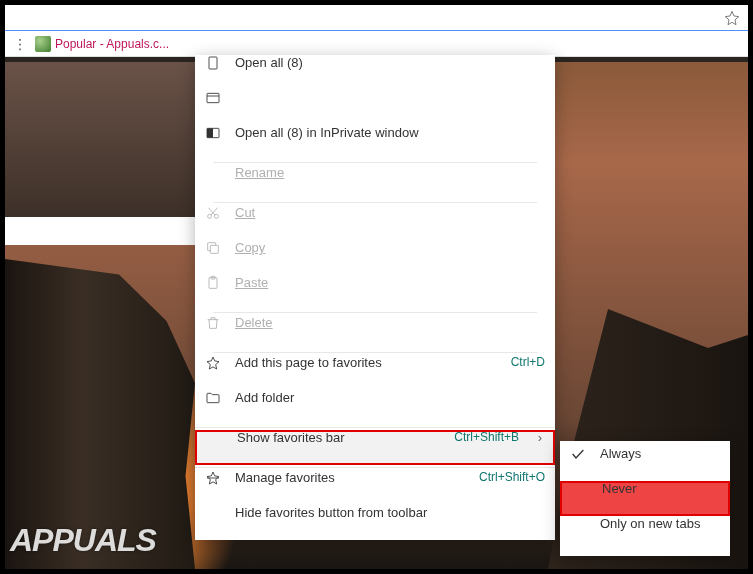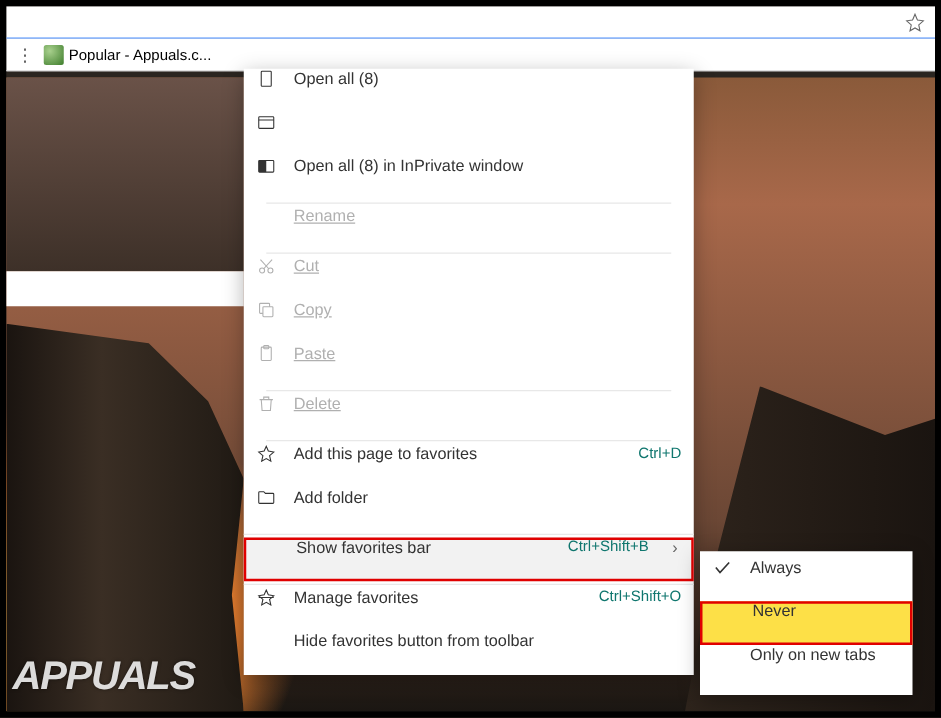--- a/index.html
+++ b/index.html
@@ -2,42 +2,42 @@
 <html><head>
 <meta charset="utf-8">
 <style>
 * { margin: 0; padding: 0; box-sizing: border-box; font-family: "Segoe UI", Arial, sans-serif; }
 body { width: 753px; height: 574px; overflow: hidden; position: relative; background: #2a2520; border: 5px solid #000; }
 .browser-bar { height: 26px; background: #fff; border-bottom: 1px solid #4d90fe; display: flex; align-items: center; padding: 0 8px; justify-content: flex-end; }
 .star { width: 16px; height: 16px; color: #666; }
 .bookmarks-bar { height: 26px; background: #fff; border-bottom: 1px solid #e0e0e0; display: flex; align-items: center; padding: 0 8px; gap: 4px; }
 .overflow-dots { color: #555; font-size: 14px; margin-right: 4px; }
 .favicon { width: 16px; height: 16px; background: radial-gradient(circle at 30% 30%, #a8d08d, #3e7d2c); border-radius: 2px; }
-.bookmark-label { font-size: 12px; color: #000000; }
+.bookmark-label { font-size: 12px; color: #be185d; }
 
 .bg-image { position: absolute; top: 57px; left: 0; right: 0; bottom: 0;
   background:
     radial-gradient(circle at 8% 85%, #ffe680 0%, #ffb347 8%, #e07b2e 15%, transparent 22%),
     linear-gradient(180deg, #8a5a3a 0%, #a8684a 20%, #6b4735 70%, #1a1612 100%);
 }
 .cloud { position: absolute; top: 57px; left: 0; width: 190px; height: 155px; background: linear-gradient(180deg, #6a5248 0%, #3d3028 100%); }
 .sky-gap { position: absolute; top: 212px; left: 0; width: 190px; height: 28px; background: #fff; }
 .rock { position: absolute; bottom: 0; left: 0; width: 190px; height: 310px; background: linear-gradient(90deg, #1a1410 0%, #3a2e24 40%, #201a14 100%); clip-path: polygon(0 0, 60% 5%, 85% 20%, 100% 40%, 95% 70%, 100% 100%, 0 100%); }
 .rock-right { position: absolute; bottom: 0; right: 0; width: 200px; height: 260px; background: linear-gradient(270deg, #1a1410 0%, #2e241c 100%); clip-path: polygon(30% 0, 80% 15%, 100% 10%, 100% 100%, 0 100%, 10% 60%); }
 
 .watermark { position: absolute; bottom: 10px; left: 5px; font-size: 32px; font-weight: 900; font-style: italic; color: rgba(255,255,255,.85); text-shadow: 0 0 3px rgba(0,0,0,.5); letter-spacing: -1px; }
 
 .context-menu { position: absolute; background: #fff; box-shadow: 0 4px 16px rgba(0,0,0,.3); font-size: 13px; color: #333; }
 .menu-main { left: 190px; top: 50px; width: 360px; }
 .menu-sub { left: 555px; top: 436px; width: 170px; padding: 5px 0; }
 
 .menu-item { display: flex; align-items: flex-start; height: 35px; padding: 0 10px; gap: 14px; cursor: default; }
 .menu-item.disabled { color: #b0b0b0; text-decoration: underline; }
 .menu-item.highlighted { background: #f2f2f2; outline: 2px solid #e00000; outline-offset: -2px; gap: 16px; }
-.menu-sub .menu-item.highlighted { background: #fde047; }
+.menu-sub .menu-item.highlighted { background: #ef4444; }
 .menu-icon { width: 16px; height: 16px; flex: 0 0 16px; display: flex; align-items: center; justify-content: center; color: inherit; }
 .menu-label { flex: 1; }
 .menu-shortcut { color: #0f766e; font-size: 12px; }
 .menu-arrow { width: 10px; text-align: center; color: #666; }
 .menu-sep { height: 1px; background: #e8e8e8; margin: 2px 18px; }
 .menu-sep.full { margin: 2px 0; }
 
 svg { width: 16px; height: 16px; fill: none; stroke: currentColor; stroke-width: 1.3; }
 .check-icon svg { stroke-width: 2; }
 </style>

